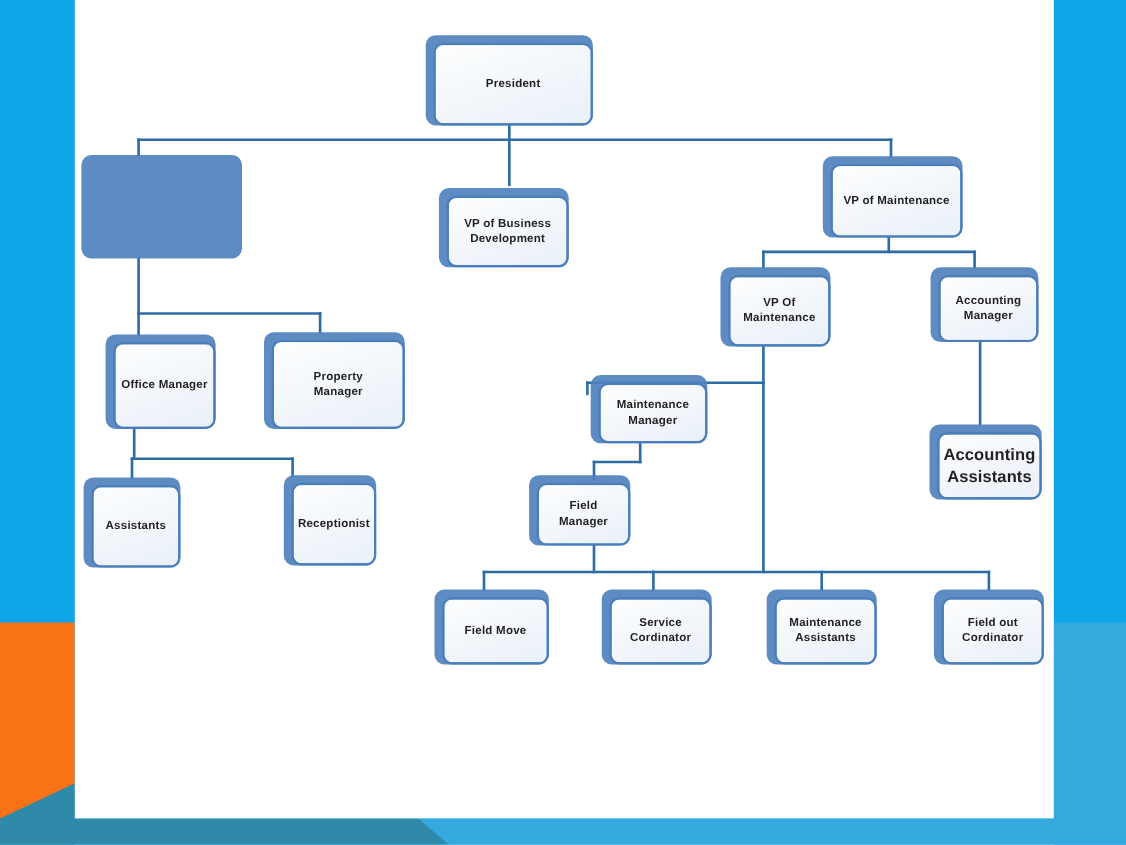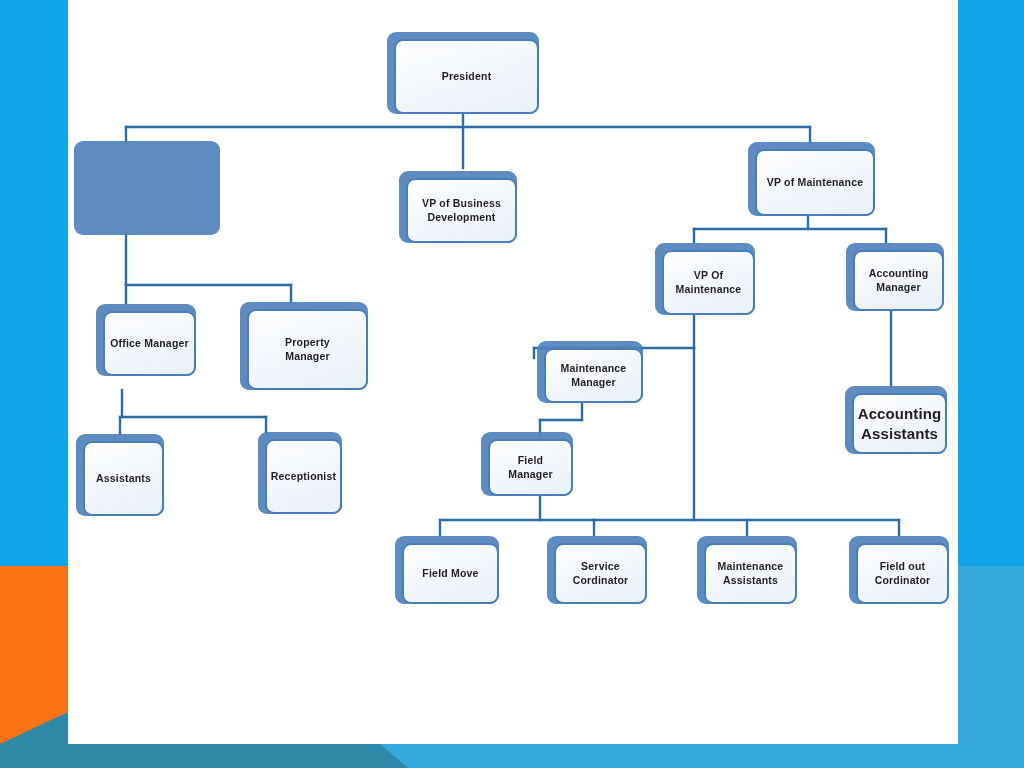--- a/index.html
+++ b/index.html
@@ -164,21 +164,21 @@
           <span class="label">VP of Business
 Development</span>
         </div>
       </div>
       <div class="node" style="left: 748px; top: 142px; width: 127px; height: 74px;">
         <div class="shadow"></div>
         <div class="face">
           <span class="label">VP of Maintenance</span>
         </div>
       </div>
-      <div class="node" style="left: 96px; top: 304px; width: 100px; height: 72px;">
+      <div class="node" style="left: 96px; top: 304px; width: 100px; height: 86px;">
         <div class="shadow"></div>
         <div class="face">
           <span class="label">Office Manager</span>
         </div>
       </div>
       <div class="node" style="left: 240px; top: 302px; width: 128px; height: 88px;">
         <div class="shadow"></div>
         <div class="face">
           <span class="label">Property
 Manager</span>

